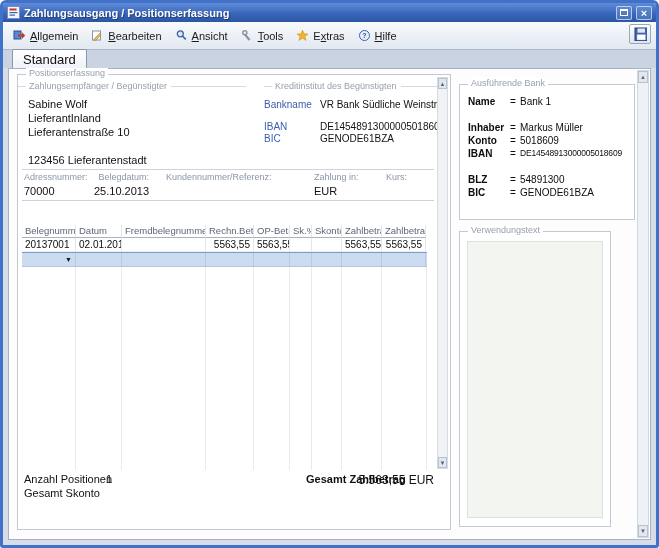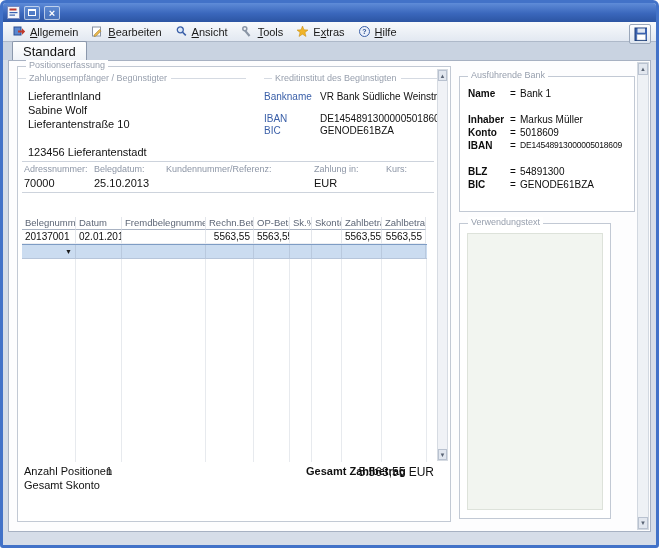--- a/index.html
+++ b/index.html
@@ -13,21 +13,21 @@
   .titlebar { height:19px; display:flex; align-items:center; gap:4px; padding:0 4px;
               background:linear-gradient(to bottom,#5f8cd8 0%,#3a67bc 55%,#2c55a3 100%); }
   .title-text { flex:1; color:#fff; font-size:11px; font-weight:bold; white-space:nowrap;
                 text-shadow:1px 1px 1px rgba(0,0,0,.35); }
   .cap-btn { width:16px; height:14px; display:flex; align-items:center; justify-content:center;
              color:#fff; font-size:11px; font-weight:bold; border:1px solid rgba(255,255,255,.6);
              border-radius:2px; background:rgba(120,160,215,.35); cursor:default; }
   .restore-glyph { width:8px; height:7px; border:1px solid #fff; border-top:2px solid #fff; }
 
   
-  .menubar { position:relative; height:20px; display:flex; align-items:center; gap:2px; padding:8px 6px;
+  .menubar { position:relative; height:28px; display:flex; align-items:center; gap:2px; padding:8px 6px;
              background:linear-gradient(#f8fafc,#e2e8f1); border-bottom:1px solid #aeb9c9; }
   .menu-item { display:flex; align-items:center; gap:4px; padding:2px 7px 2px 4px;
                font-size:11px; color:#1a1a1a; border-radius:2px; }
   .menu-item .mn { text-decoration:underline; }
   .mi { width:13px; height:13px; display:inline-flex; align-items:center; justify-content:center; }
   .save-btn { position:absolute; right:5px; top:2px; width:22px; height:20px;
               display:flex; align-items:center; justify-content:center;
               border:1px solid #9aa7ba; border-radius:2px; background:linear-gradient(#ffffff,#dde5ef); }
 
   
@@ -61,21 +61,21 @@
   .bf-row { display:flex; line-height:12px; }
   .bf-gap { margin-top:10px; }
   .bf-label { width:56px; color:#3a5fa8; }
   .bf-value { color:#111; white-space:nowrap; }
 
   .fields-row { position:absolute; left:4px; right:16px; top:94px; height:32px;
                 border-top:1px solid #cdd3dc; border-bottom:1px solid #cdd3dc; }
   .field { position:absolute; top:2px; }
   .flabel { font-size:9px; color:#8d96a6; white-space:nowrap; }
   .fvalue { font-size:11px; color:#111; margin-top:3px; min-height:13px; white-space:nowrap; }
-  .f1{left:2px;} .f2{left:72px;} .f3{left:144px;} .f4{left:292px;} .f5{left:364px;}
+  .f1{left:2px;} .f2{left:72px;text-align:right;} .f3{left:144px;} .f4{left:292px;} .f5{left:364px;}
 
   
   .ptable { position:absolute; left:4px; top:150px; width:405px; }
   .trow { display:flex; }
   .cell { border-right:1px solid #e3e6eb; padding:0 3px; white-space:nowrap; overflow:hidden; }
   .c0{width:54px;} .c1{width:46px;} .c2{width:84px;} .c3{width:48px;} .c4{width:36px;}
   .c5{width:22px;} .c6{width:30px;} .c7{width:40px;} .c8{width:44px;}
   .num { text-align:right; }
   .thead .cell { height:13px; line-height:12px; font-size:9.5px; color:#5d6676;
                  border-bottom:1px solid #a8b2c2; }
@@ -130,20 +130,21 @@
 
   <div class="titlebar">
     <span class="mi">
       <svg width="13" height="13">
           <rect x="0.5" y="0.5" width="12" height="12" fill="#f2f5fa" stroke="#7a8bbf"></rect>
           <rect x="2.5" y="2.5" width="7" height="2" fill="#c0392b"></rect>
           <rect x="2.5" y="6" width="8" height="1.2" fill="#3a62b0"></rect>
           <rect x="2.5" y="8.5" width="5.5" height="1.2" fill="#3a62b0"></rect>
         </svg>
     </span>
+    <span class="title-text">Zahlungsausgang / Positionserfassung</span>
     <span class="cap-btn">
       <span class="restore-glyph"></span>
     </span>
     <span class="cap-btn">
       <span>×</span>
     </span>
   </div>
 
   <div class="menubar">
     <span class="menu-item">
@@ -220,22 +221,22 @@
       <span class="gb-title">Positionserfassung</span>
 
       <div class="section-title sec-payee">
         <span>Zahlungsempfänger / Begünstigter</span>
       </div>
       <div class="section-title sec-bank">
         <span>Kreditinstitut des Begünstigten</span>
       </div>
 
       <div class="payee-lines">
+        <div>Sabine Wolf</div>
         <div>LieferantInland</div>
-        <div>Sabine Wolf</div>
         <div>Lieferantenstraße 10</div>
         <div class="payee-city">123456 Lieferantenstadt</div>
       </div>
 
       <div class="bank-fields">
         <div class="bf-row">
           <span class="bf-label">Bankname</span>
           <span class="bf-value">VR Bank Südliche Weinstra</span>
         </div>
         <div class="bf-row bf-gap">

